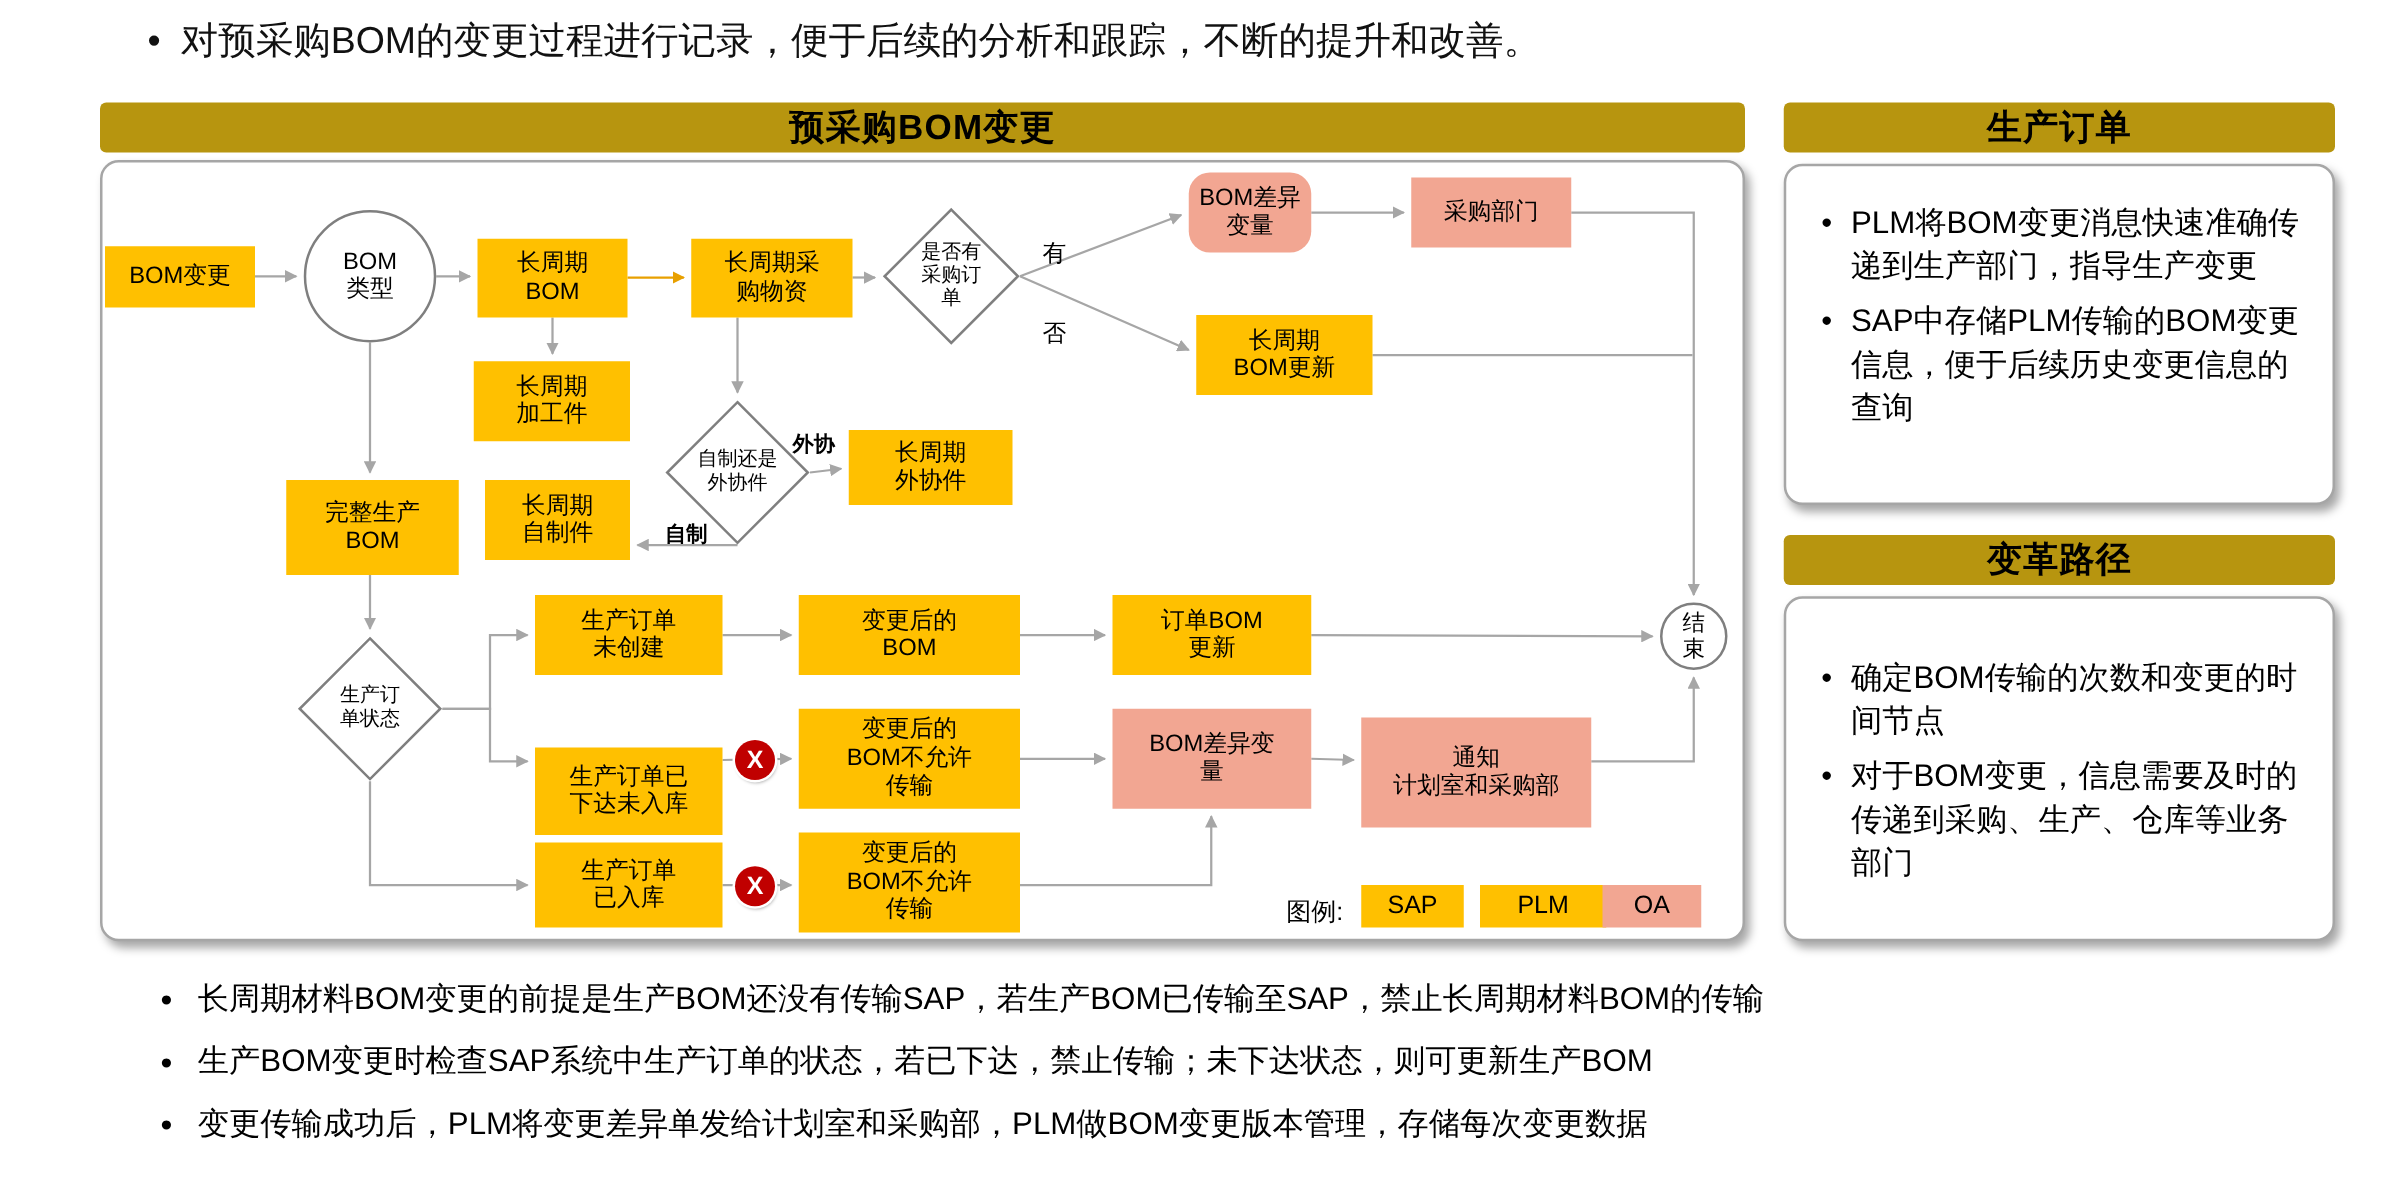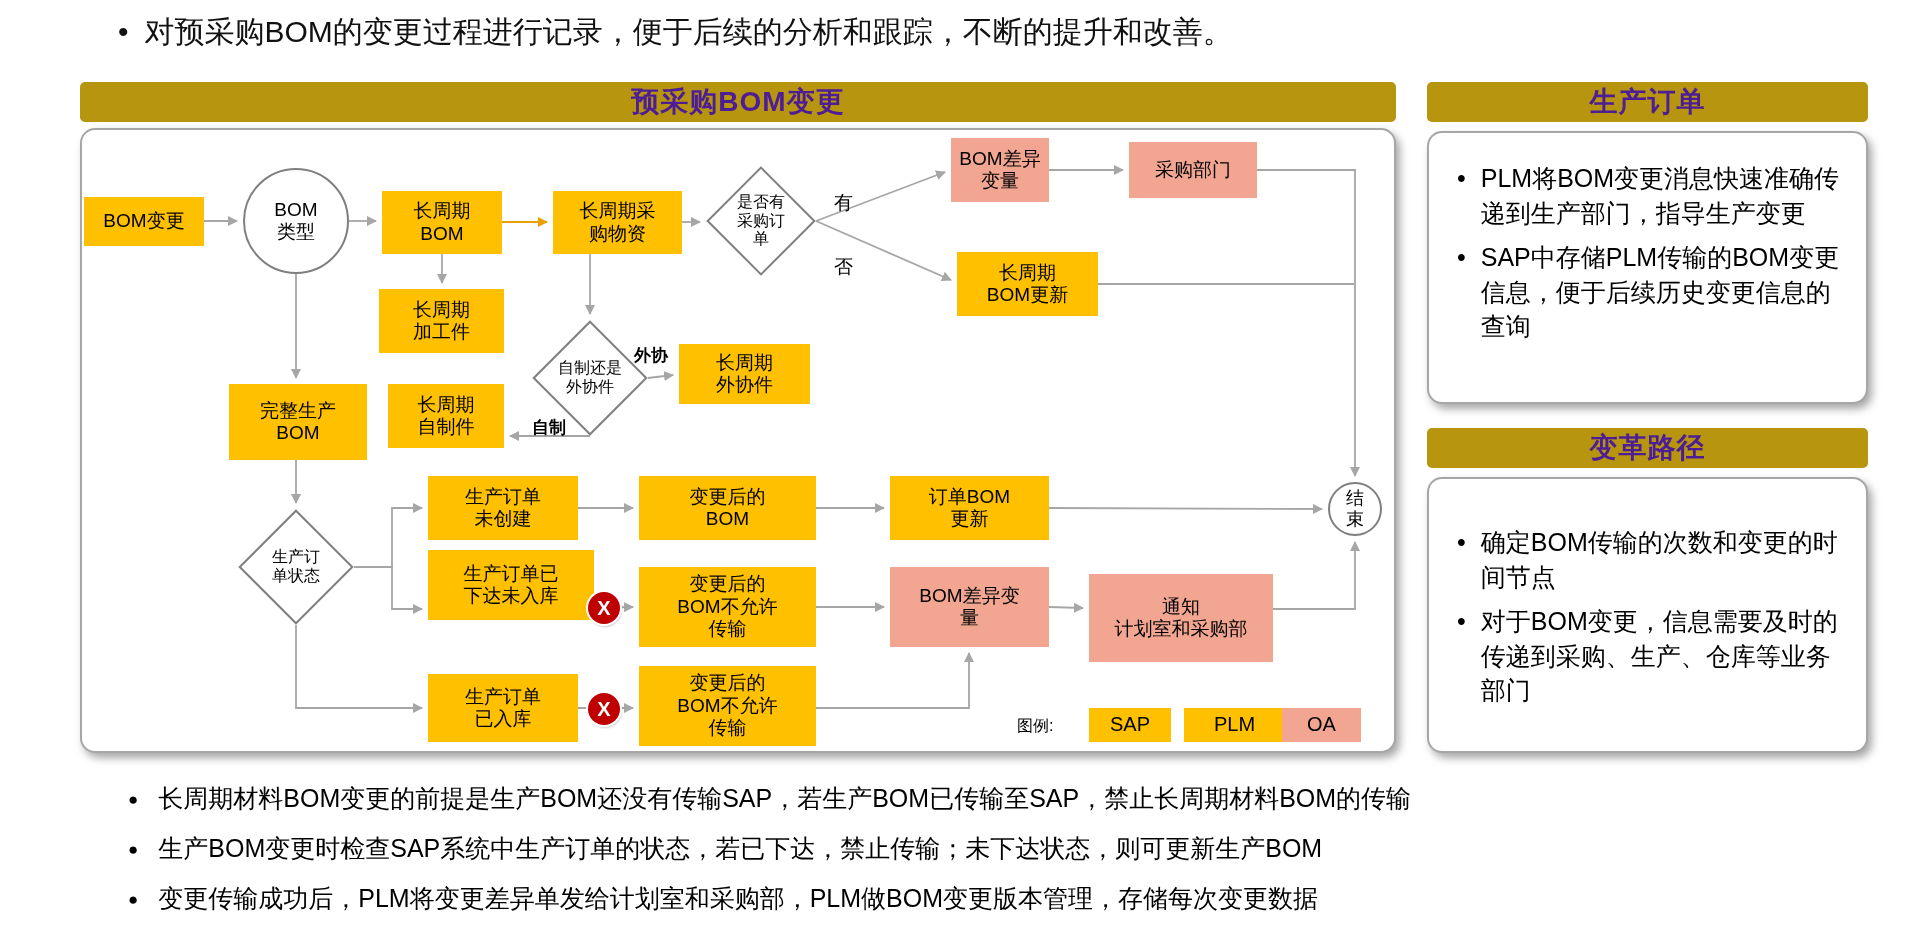--- a/index.html
+++ b/index.html
@@ -4,21 +4,21 @@
 <style>
   * { box-sizing: border-box; }
   html,body { margin:0; padding:0; }
   body {
     width:1920px; height:952px; position:relative; overflow:hidden;
     background:#ffffff; color:#000;
     font-family:"Liberation Sans","DejaVu Sans",sans-serif;
   }
   .top-bullet { position:absolute; left:118px; top:12px; font-size:30px; color:#111; display:flex; gap:16px; align-items:baseline; }
   .hdr {
-    position:absolute; height:40px; background:#B7950F; color:#4c1d95;
+    position:absolute; height:40px; background:#B7950F; color:#000000;
     font-size:28px; font-weight:bold; display:flex; align-items:center; justify-content:center;
     border-radius:5px; letter-spacing:1px;
   }
   .panel {
     position:absolute; background:#fff; border:2px solid #A6A6A6; border-radius:15px;
     box-shadow:4px 5px 8px rgba(0,0,0,0.35);
   }
   .flow  { left:80px;  top:128px; width:1316px; height:625px; }
   .side1 { left:1427px; top:131px; width:441px; height:273px; }
   .side2 { left:1427px; top:477px; width:441px; height:276px; }
@@ -36,21 +36,21 @@
   .diamond { background:transparent; }
   .dshape { position:absolute; left:0; top:0; width:100%; height:100%; }
   .dtext  { position:relative; z-index:1; font-size:16px; line-height:1.18; }
   .xmark {
     position:absolute; background:#C00000; color:#fff; border-radius:50%;
     font-weight:bold; font-size:20px; display:flex; align-items:center; justify-content:center;
     box-shadow:0 0 0 2px #fff, 1px 2px 3px rgba(0,0,0,0.4); z-index:2;
   }
   .blabel { position:absolute; font-size:19px; z-index:2; }
   .blabel.bold { font-weight:bold; font-size:17px; }
-  .legend-label { position:absolute; font-size:16px; }
+  .legend-label { position:absolute; font-size:20px;margin-left:12px; }
   .lg { font-size:20px; }
   .bottom { position:absolute; left:128px; top:782px; width:1680px; }
   .bbullet { display:flex; gap:20px; font-size:25px; margin-bottom:17px; align-items:baseline; }
   .bbullet .dot { font-size:17px; position:relative; top:-2px; }
 </style>
 </head>
 <body>
 
 <div class="top-bullet">
   <span class="dot">•</span>
@@ -122,21 +122,21 @@
 
   <div class="node diamond" style="left:624px;top:36px;width:110px;height:110px;">
     <svg class="dshape" viewBox="0 0 100 100" preserveAspectRatio="none">
         <polygon points="50,1.5 98.5,50 50,98.5 1.5,50" fill="#ffffff" stroke="#7f7f7f" stroke-width="2" vector-effect="non-scaling-stroke"></polygon>
       </svg>
     <span class="dtext">是否有
 采购订
 单</span>
   </div>
 
-  <div class="node salmon" style="left:869px;top:8px;width:98px;height:64px;"><span>BOM差异
+  <div class="node salmon" style="left:869px;top:8px;width:98px;height:64px;border-radius:17px;"><span>BOM差异
 变量</span></div>
 
   <div class="node salmon" style="left:1047px;top:12px;width:128px;height:56px;"><span>采购部门</span></div>
 
   <div class="node yellow" style="left:875px;top:122px;width:141px;height:64px;"><span>长周期
 BOM更新</span></div>
 
   <div class="node yellow" style="left:297px;top:159px;width:125px;height:64px;"><span>长周期
 加工件</span></div>
 
@@ -167,21 +167,21 @@
 
   <div class="node yellow" style="left:346px;top:346px;width:150px;height:64px;"><span>生产订单
 未创建</span></div>
 
   <div class="node yellow" style="left:557px;top:346px;width:177px;height:64px;"><span>变更后的
 BOM</span></div>
 
   <div class="node yellow" style="left:808px;top:346px;width:159px;height:64px;"><span>订单BOM
 更新</span></div>
 
-  <div class="node yellow" style="left:346px;top:420px;width:166px;height:70px;"><span>生产订单已
+  <div class="node yellow" style="left:346px;top:468px;width:150px;height:70px;"><span>生产订单已
 下达未入库</span></div>
 
   <div class="xmark" style="left:506px;top:462px;width:32px;height:32px;">
       <span>X</span>
     </div>
 
   <div class="node yellow" style="left:557px;top:437px;width:177px;height:80px;"><span>变更后的
 BOM不允许
 传输</span></div>
 

